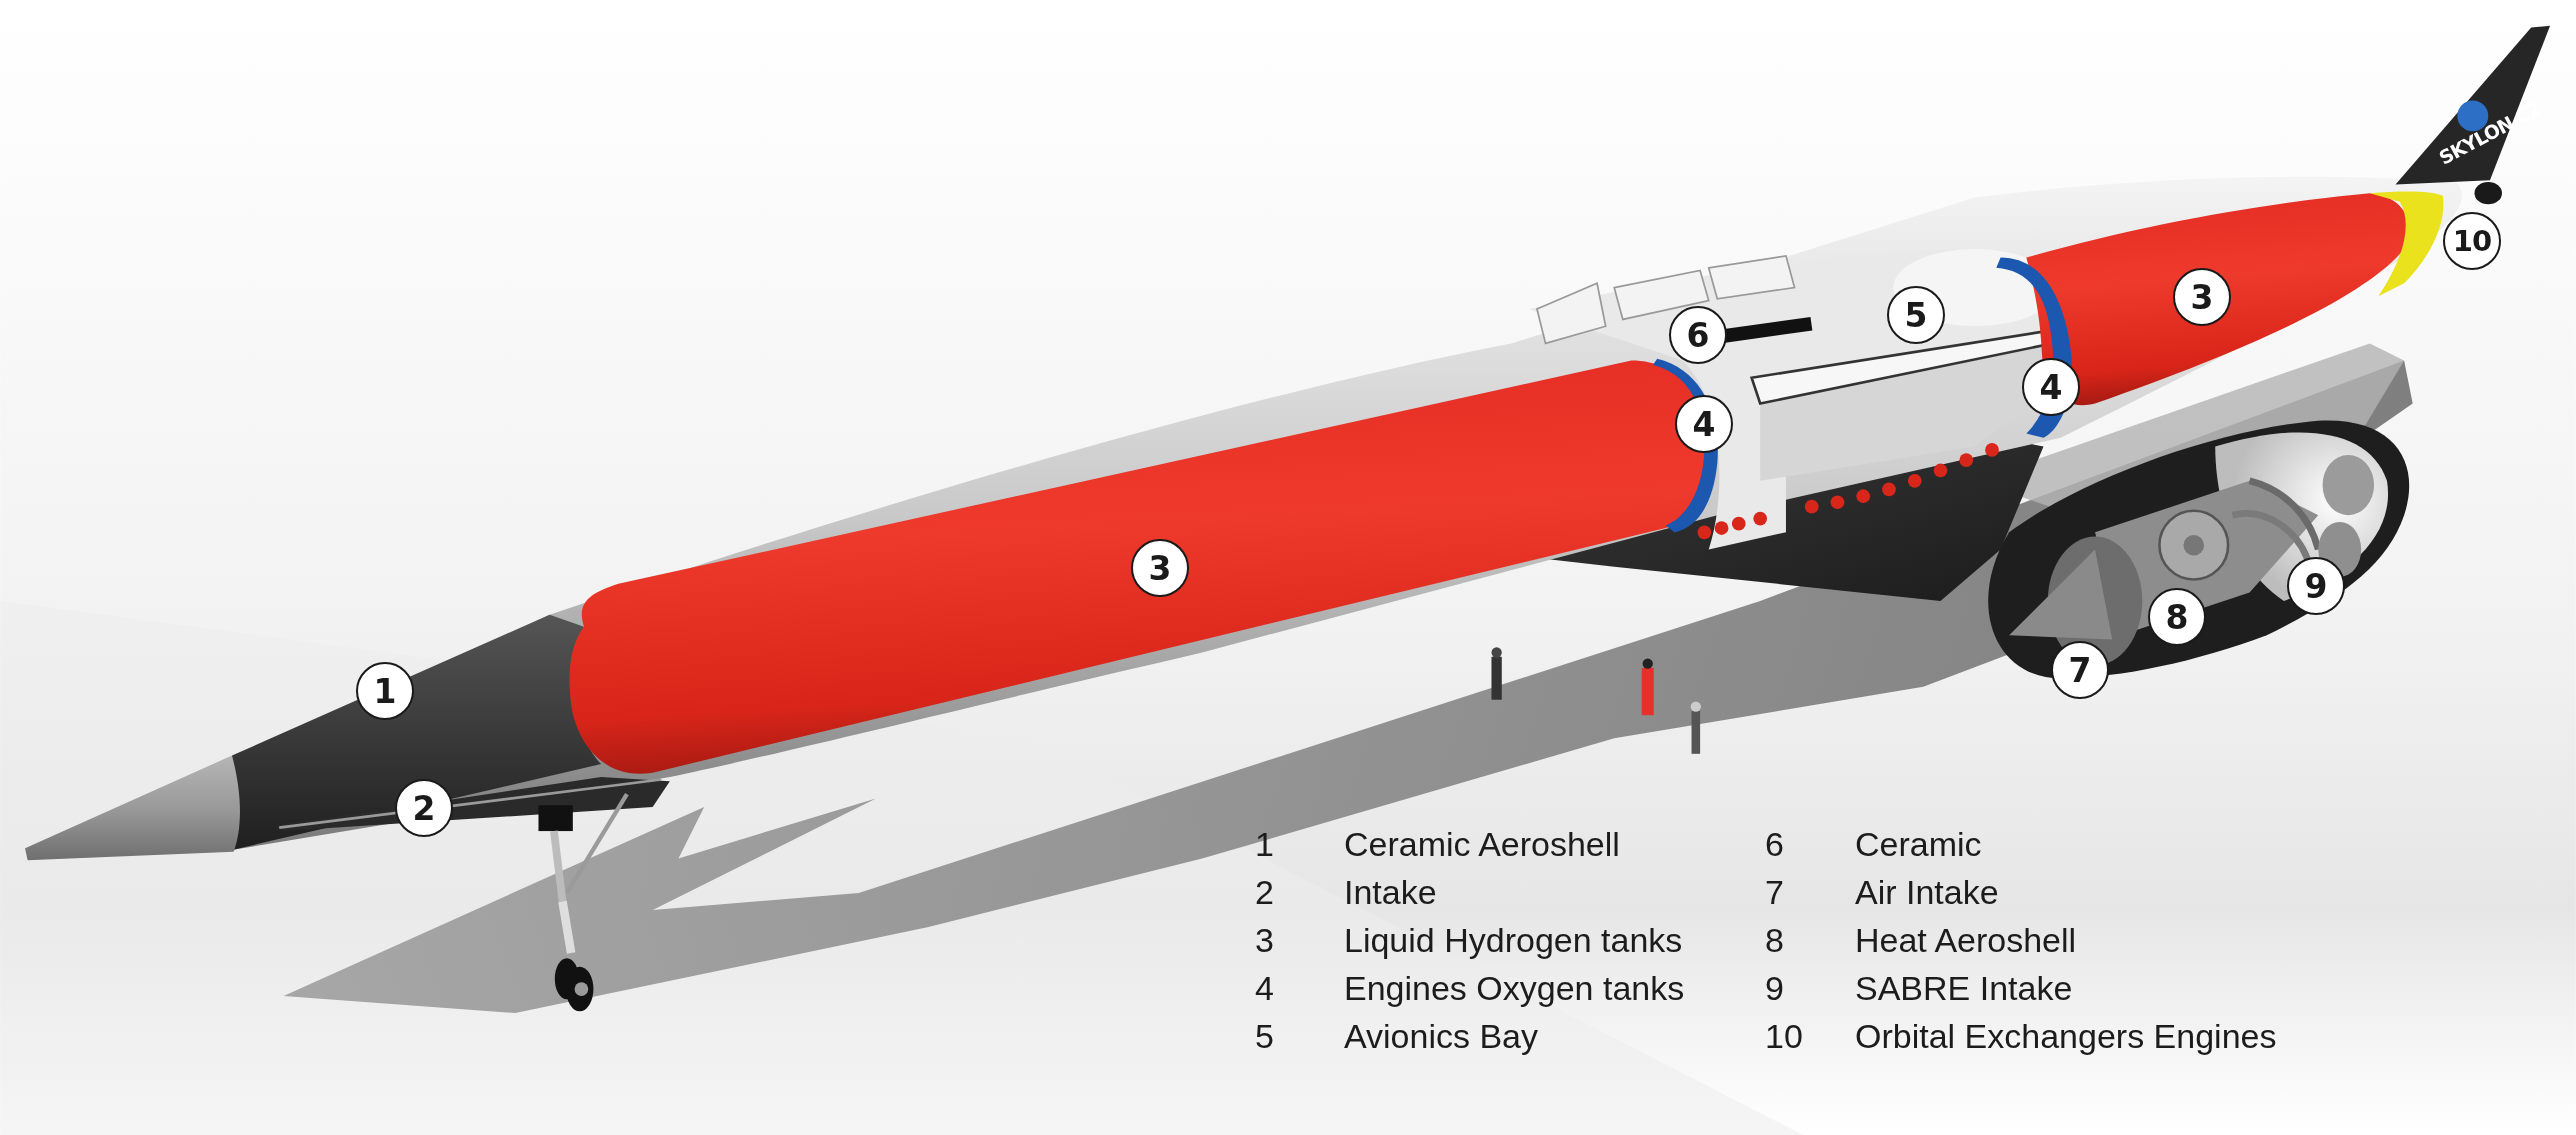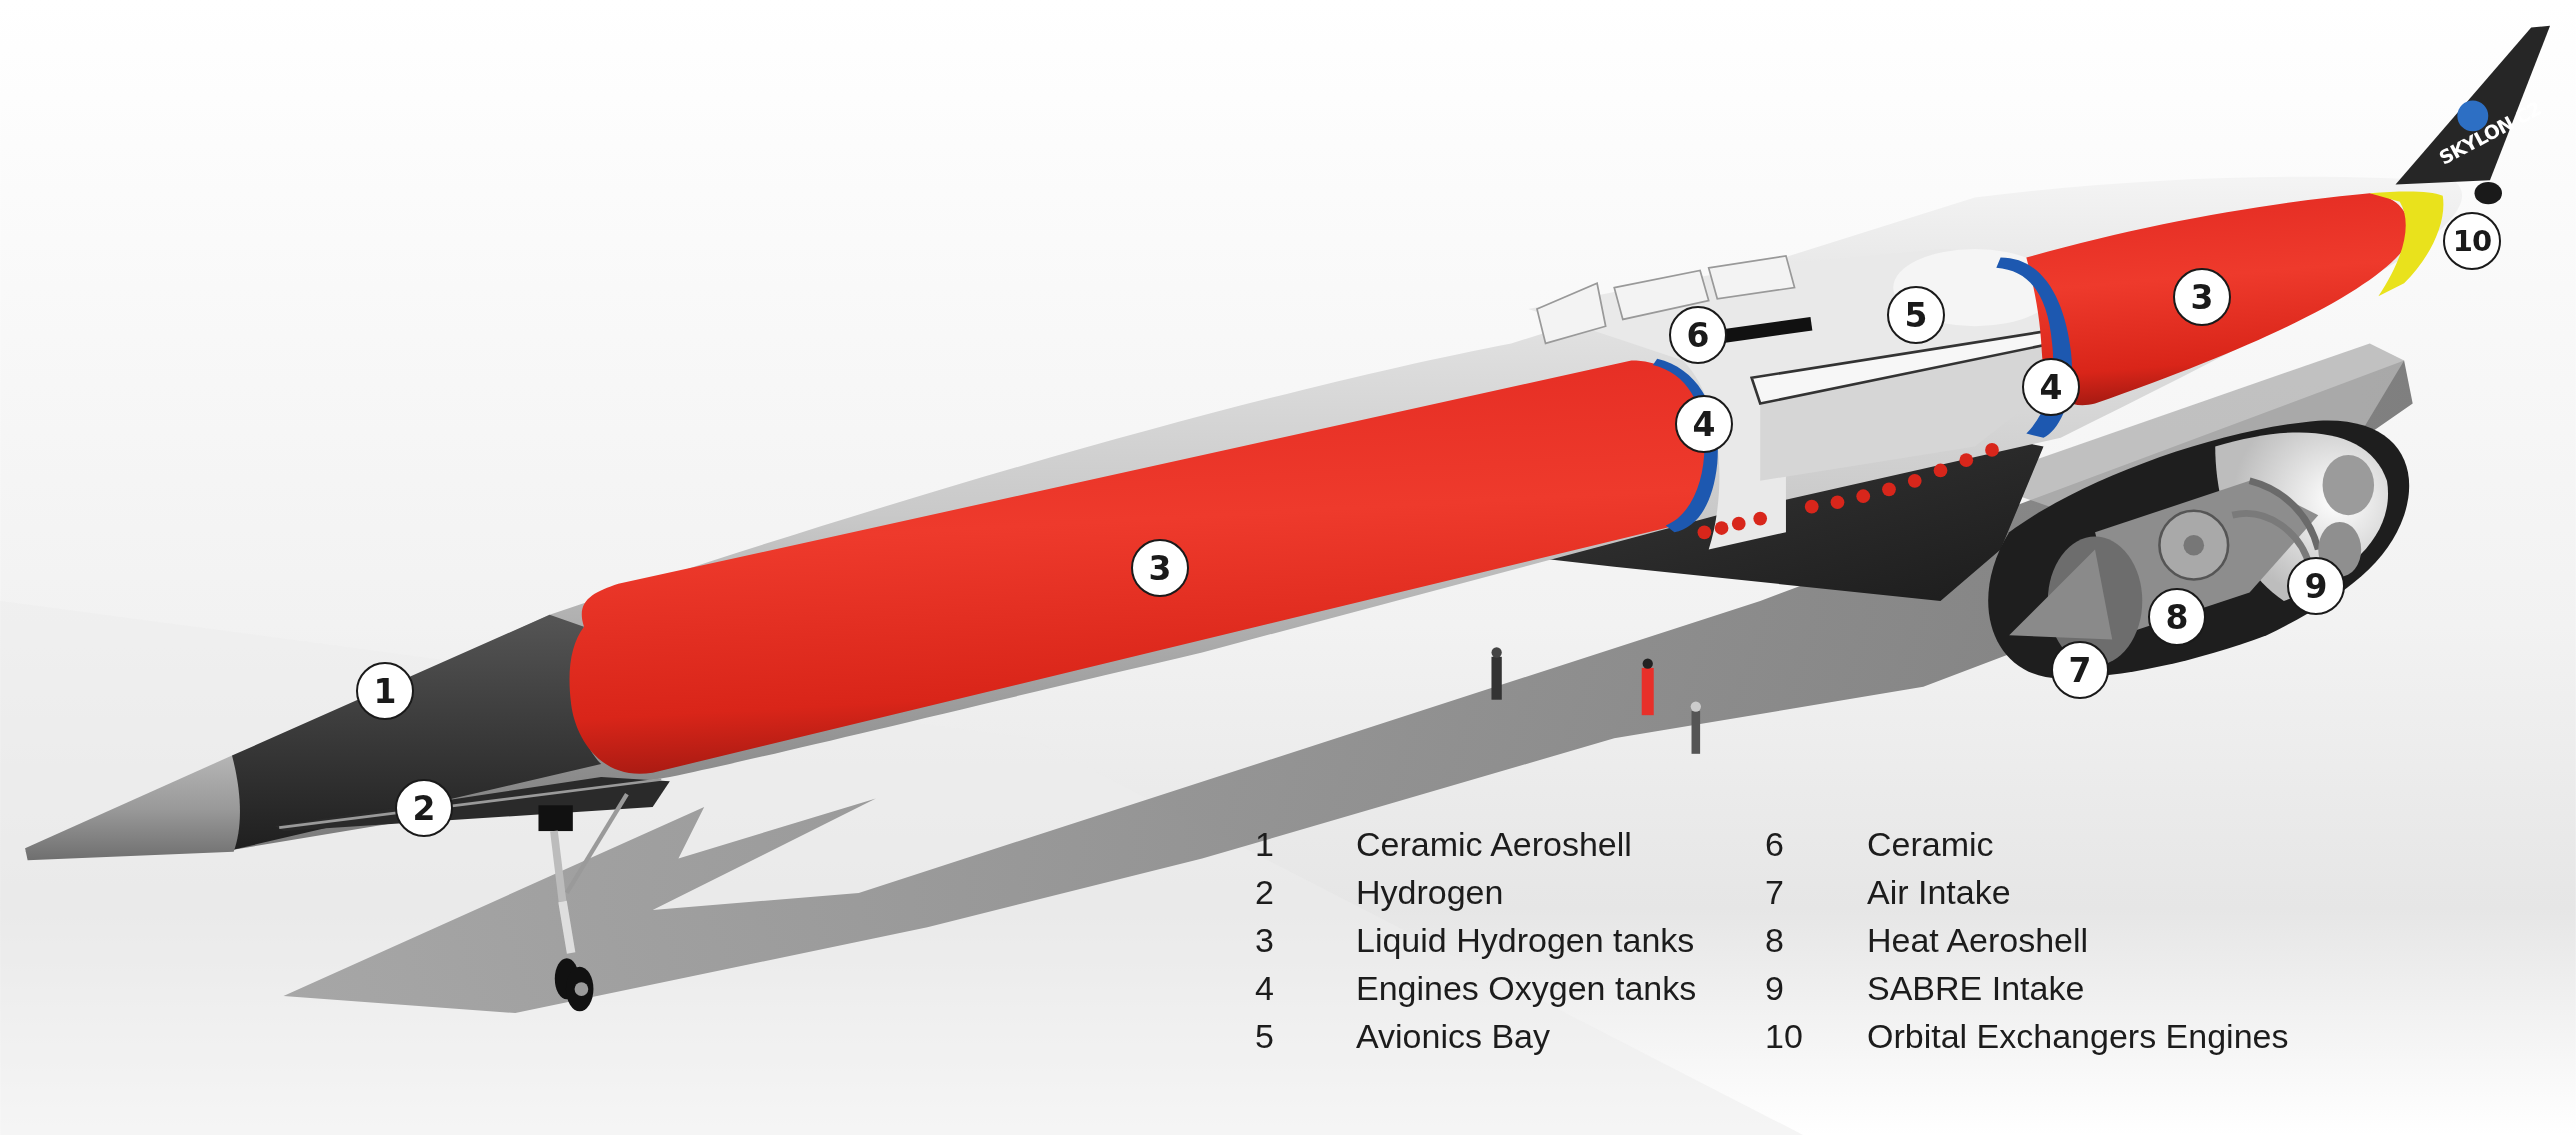--- a/index.html
+++ b/index.html
@@ -9,21 +9,21 @@
   .callout { position:absolute; width:58px; height:58px; margin-left:-29px; margin-top:-29px;
              border-radius:50%; background:#ffffff; border:2.6px solid #1a1a1a; box-sizing:border-box;
              display:flex; align-items:center; justify-content:center;
              font-family:"DejaVu Sans", sans-serif; font-weight:bold; font-size:33px; color:#1a1a1a; }
   .callout.wide { font-size:29px; letter-spacing:-0.9px; }
   #legend { position:absolute; left:1255px; top:820px; }
   .legend-col { position:absolute; top:0; }
   .legend-row { position:absolute; left:0; height:48px; white-space:nowrap;
                 font-family:"Liberation Sans", sans-serif; font-size:34px; color:#1c1c1c; line-height:48px; }
   .legend-num { position:absolute; left:0; }
-  .legend-label { position:absolute;margin-left:12px; }
+  .legend-label { position:absolute; }
   .tail-logo { position:absolute; left:2434px; top:122px; transform:rotate(-28deg);
                font-family:"DejaVu Sans", sans-serif; font-weight:bold; font-size:19px; color:#ffffff;
                letter-spacing:-0.9px; }
 </style>
 </head>
 <body>
 
 <div id="stage">
   <svg width="2576" height="1135" viewBox="0 0 3000 1322">
     <defs>
@@ -192,21 +192,21 @@
 
   
   <div id="legend">
     <div class="legend-col" style="left:0">
       <div class="legend-row" style="top:0px">
         <span class="legend-num">1</span>
         <span class="legend-label" style="left:89px">Ceramic Aeroshell</span>
       </div>
       <div class="legend-row" style="top:48px">
         <span class="legend-num">2</span>
-        <span class="legend-label" style="left:89px">Hydrogen</span>
+        <span class="legend-label" style="left:89px">Intake</span>
       </div>
       <div class="legend-row" style="top:96px">
         <span class="legend-num">3</span>
         <span class="legend-label" style="left:89px">Liquid Hydrogen tanks</span>
       </div>
       <div class="legend-row" style="top:144px">
         <span class="legend-num">4</span>
         <span class="legend-label" style="left:89px">Engines Oxygen tanks</span>
       </div>
       <div class="legend-row" style="top:192px">

